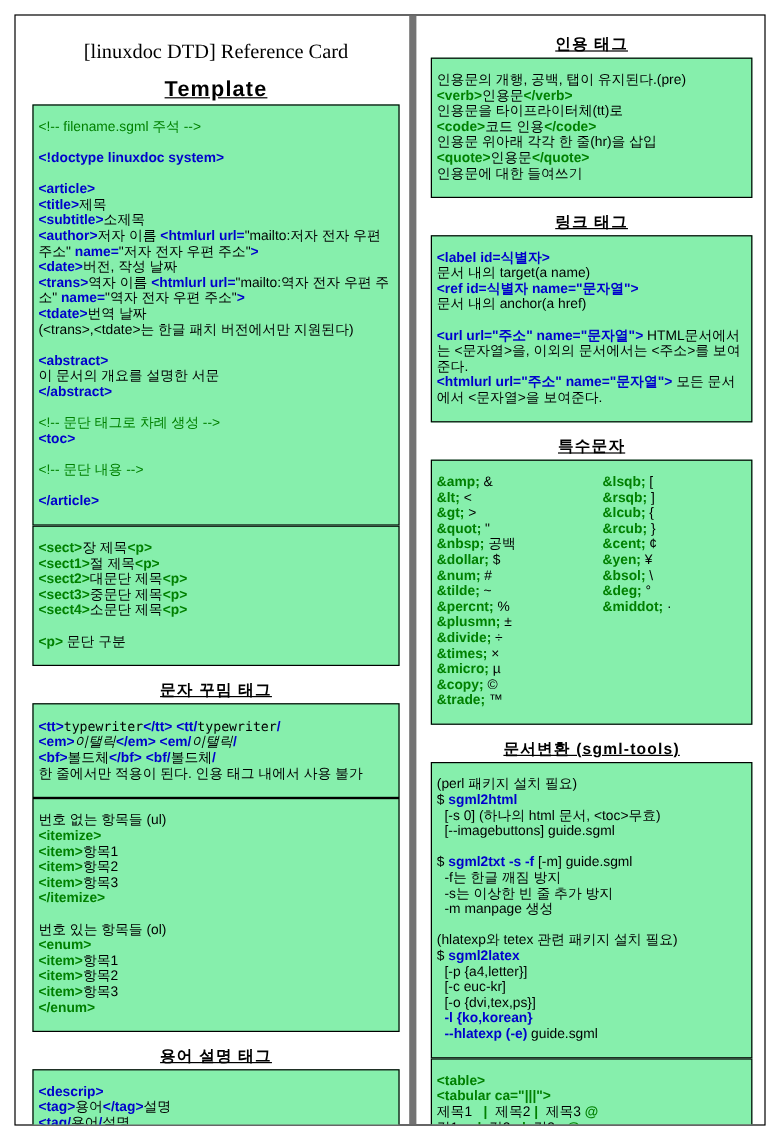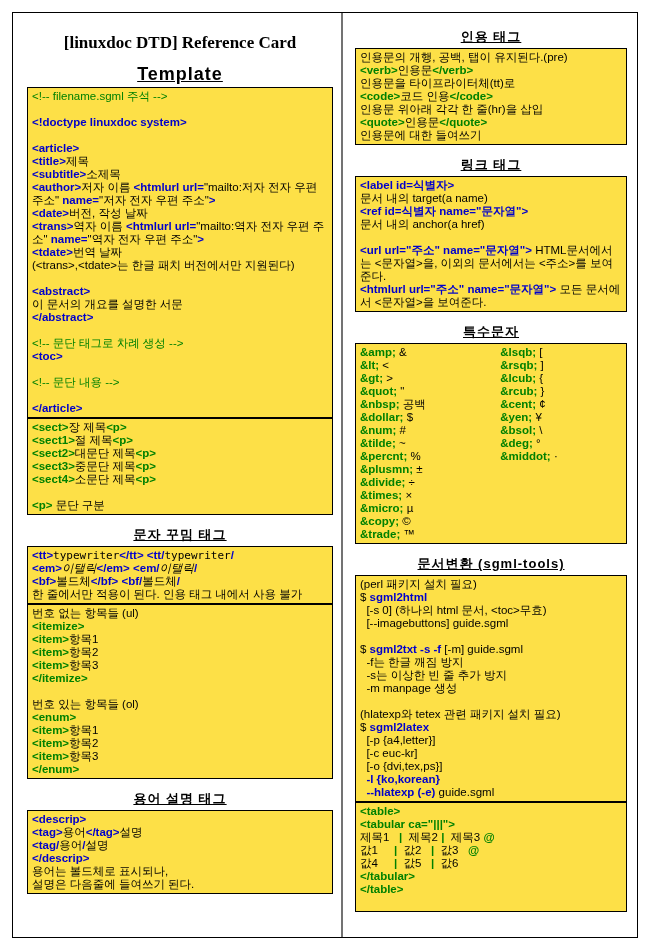--- a/index.html
+++ b/index.html
@@ -1,25 +1,25 @@
 <!DOCTYPE html>
 <html style="--tag-blue: #0000cc; --tag-green: #008000; --link-blue: #0000dd; --text: #000000; --border: #000000;"><head>
 <meta charset="utf-8">
 <style>
   html,body{margin:0;padding:0;background:#fff;}
   body{width:650px;height:950px;position:relative;font-family:"Liberation Sans",sans-serif;color:#000;overflow:hidden;}
   .card{position:absolute;left:12px;top:12px;width:624px;height:924px;border:1px solid #000;overflow:hidden;background:#fff;}
   .columns{display:flex;height:100%;}
   .col{overflow:hidden;}
   .col-left{width:306px;padding:4px 8px 0 14px;}
-  .col-right{flex:1;border-left:2px solid #737373;padding:4px 10px 0 12px;}
-  .page-title{font-family:"Liberation Serif",serif;font-size:17px;font-weight:bold;text-align:center;margin:16px 0 6px 0;}
+  .col-right{flex:1;border-left:6px solid #737373;padding:4px 10px 0 12px;}
+  .page-title{font-family:"Liberation Serif",serif;font-size:17px;font-weight:normal;text-align:center;margin:16px 0 6px 0;}
   .section-title{font-size:13px;font-weight:bold;text-align:center;text-decoration:underline;margin:11px 0 2px 0;letter-spacing:1px;}
   .section-title.en{font-size:18px;}
-  .box{border:1px solid #000;padding:2px 4px;font-size:11.5px;line-height:13px;white-space:pre-wrap;word-break:break-all;background:#fde047;}
+  .box{border:1px solid #000;padding:12px 4px;font-size:11.5px;line-height:13px;white-space:pre-wrap;word-break:break-all;background:#86efac;}
   .cols2{display:flex;}
   .entcol-0{flex:0 0 52%;}
   .entcol-1{flex:1;padding-left:4px;}
   .line{min-height:13px;}
   .s-p{color:#000;}
   .s-b{color:var(--tag-blue,#0000cc);font-weight:bold;}
   .s-g{color:var(--tag-green,#008000);font-weight:bold;}
   .s-c{color:var(--tag-green,#008000);}
   .s-i{font-style:italic;}
   .s-bf{font-weight:normal;}

